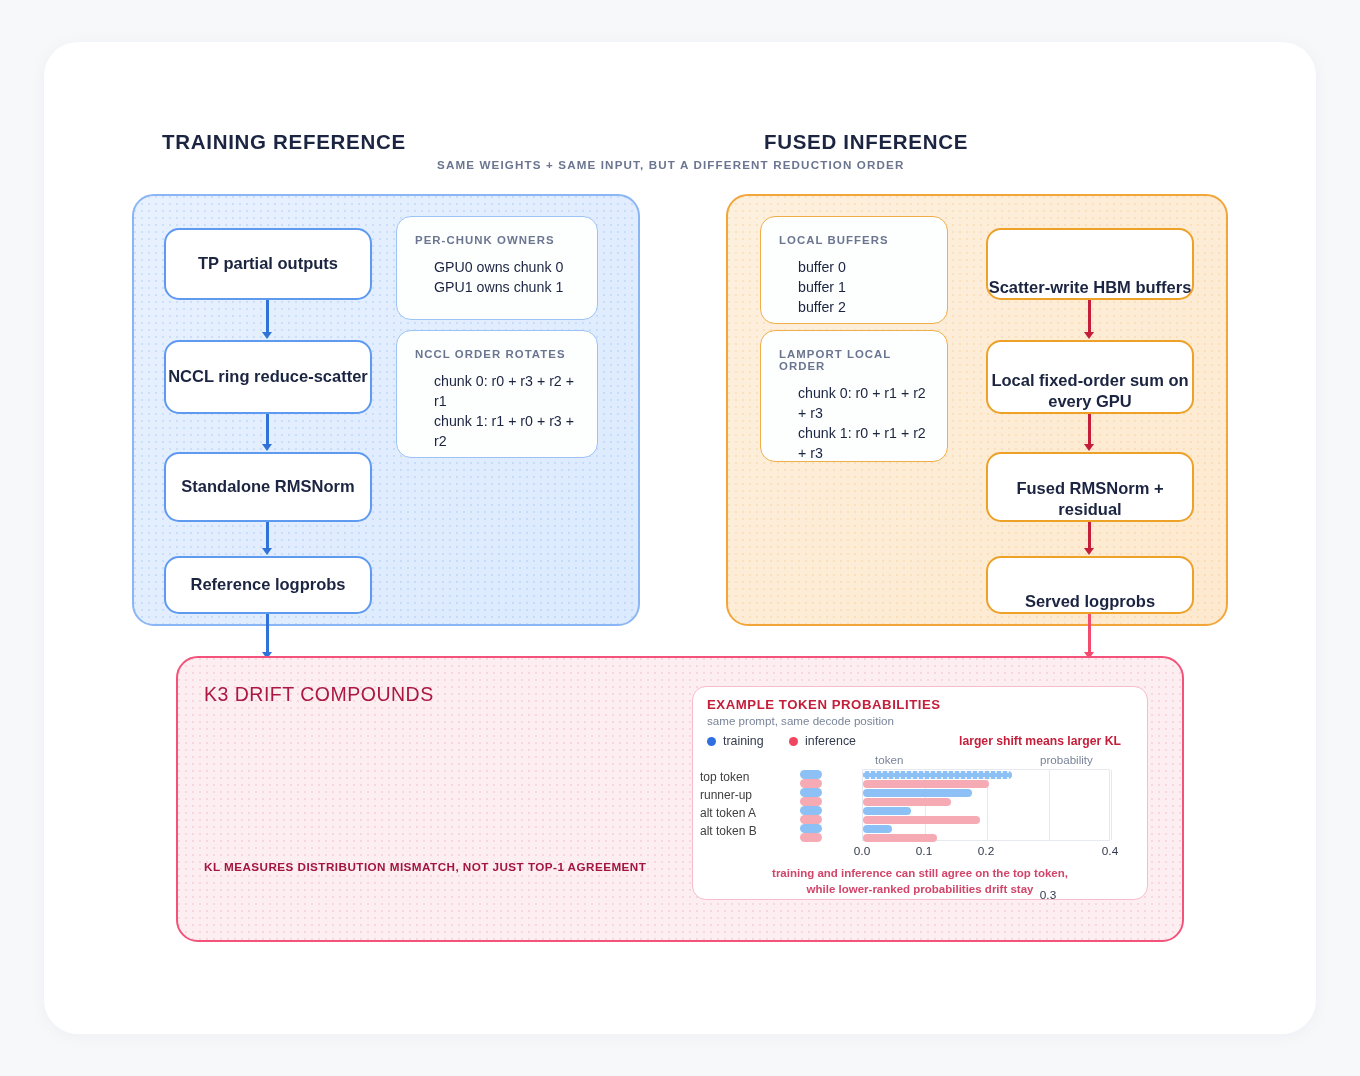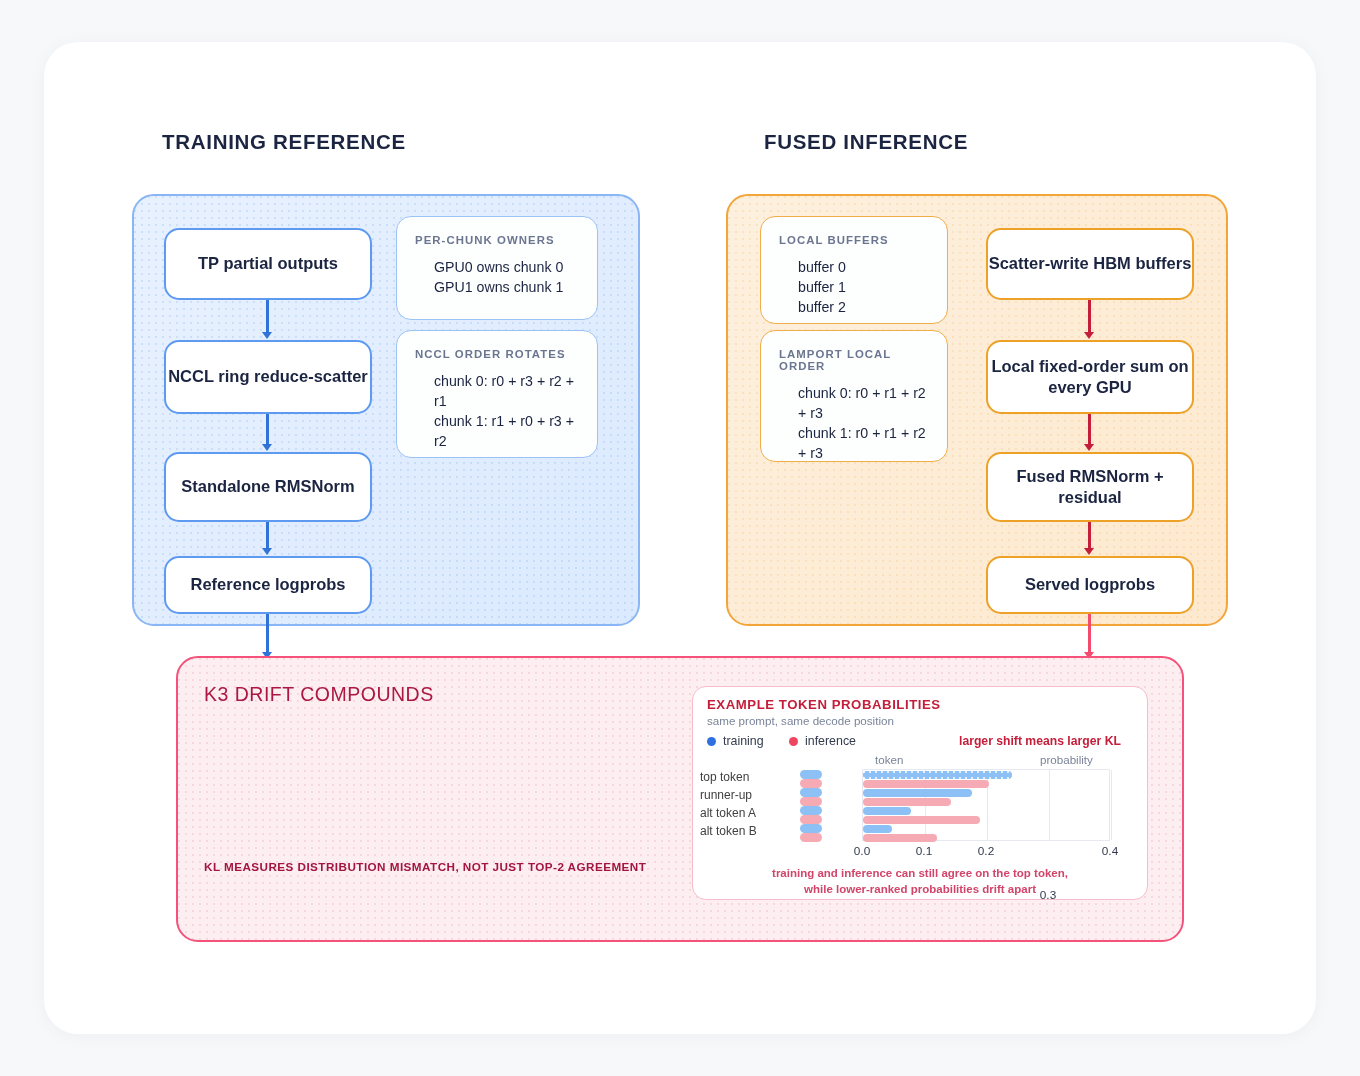--- a/index.html
+++ b/index.html
@@ -73,21 +73,21 @@
     display: flex;
     align-items: center;
     justify-content: center;
     text-align: center;
     font-size: 16.5px;
     font-weight: bold;
     color: #1b2440;
     line-height: 1.28;
   }
   .node.blue  { border: 2.2px solid #5e9af0; }
-  .node.amber { border: 2.2px solid #eda127; }
+  .node.amber { border: 2.2px solid #eda127; align-items: flex-end; }
 
   
   .note {
     position: absolute;
     box-sizing: border-box;
     background: #fdfefe;
     border-radius: 15px;
     padding: 17px 18px 0 18px;
   }
   .note.blue  { border: 1.6px solid #9cc3f6; }
@@ -257,20 +257,21 @@
   }
 </style>
 </head>
 <body>
 
 <div id="root">
   <div class="card"></div>
 
   <div class="col-title" id="title-left">TRAINING REFERENCE</div>
   <div class="col-title" id="title-right">FUSED INFERENCE</div>
+  <div id="subtitle">SAME WEIGHTS + SAME INPUT, BUT A DIFFERENT REDUCTION ORDER</div>
 
   <div class="panel" id="panel-training"></div>
 
   <div class="node blue" style="left:164px; top:340px; width:208px; height:74px;">
     <span>NCCL ring reduce-scatter</span>
   </div>
   <div class="node blue" style="left:164px; top:228px; width:208px; height:72px;">
     <span>TP partial outputs</span>
   </div>
   <div class="node blue" style="left:164px; top:452px; width:208px; height:70px;">
@@ -331,21 +332,21 @@
     <div class="note-line">buffer 2</div>
   </div>
   <div class="note amber" style="left:760px; top:330px; width:188px; height:132px;">
     <div class="note-title">LAMPORT LOCAL ORDER</div>
     <div class="note-line">chunk 0: r0 + r1 + r2 + r3</div>
     <div class="note-line">chunk 1: r0 + r1 + r2 + r3</div>
   </div>
 
   <div id="panel-drift"></div>
   <div id="drift-title">K3 DRIFT COMPOUNDS</div>
-  <div id="drift-foot">KL MEASURES DISTRIBUTION MISMATCH, NOT JUST TOP-2 AGREEMENT</div>
+  <div id="drift-foot">KL MEASURES DISTRIBUTION MISMATCH, NOT JUST TOP-1 AGREEMENT</div>
 
   <div id="chart-card"></div>
   <div id="chart-title">EXAMPLE TOKEN PROBABILITIES</div>
   <div id="chart-sub">same prompt, same decode position</div>
 
   <div class="legend-item" id="legend-training">
     <span class="dot blue"></span>
     <span>training</span>
   </div>
   <div class="legend-item" id="legend-inference">
@@ -384,14 +385,14 @@
       <div class="swatch training" style="left: 800px; top: 824px;"></div>
       <div class="swatch inference" style="left: 800px; top: 832.5px;"></div>
       <div class="xtick" style="left: 862px;">0.0</div>
       <div class="xtick" style="left: 924px;">0.1</div>
       <div class="xtick" style="left: 986px;">0.2</div>
       <div class="xtick" style="left: 1048px; margin-top: 44px;">0.3</div>
       <div class="xtick" style="left: 1110px; text-align: right;">0.4</div>
     </div>
 
   <div id="chart-caption" style="white-space: pre-line;">training and inference can still agree on the top token,
-while lower-ranked probabilities drift apart</div>
+while lower-ranked probabilities drift stay</div>
 </div>
 
 </body></html>

